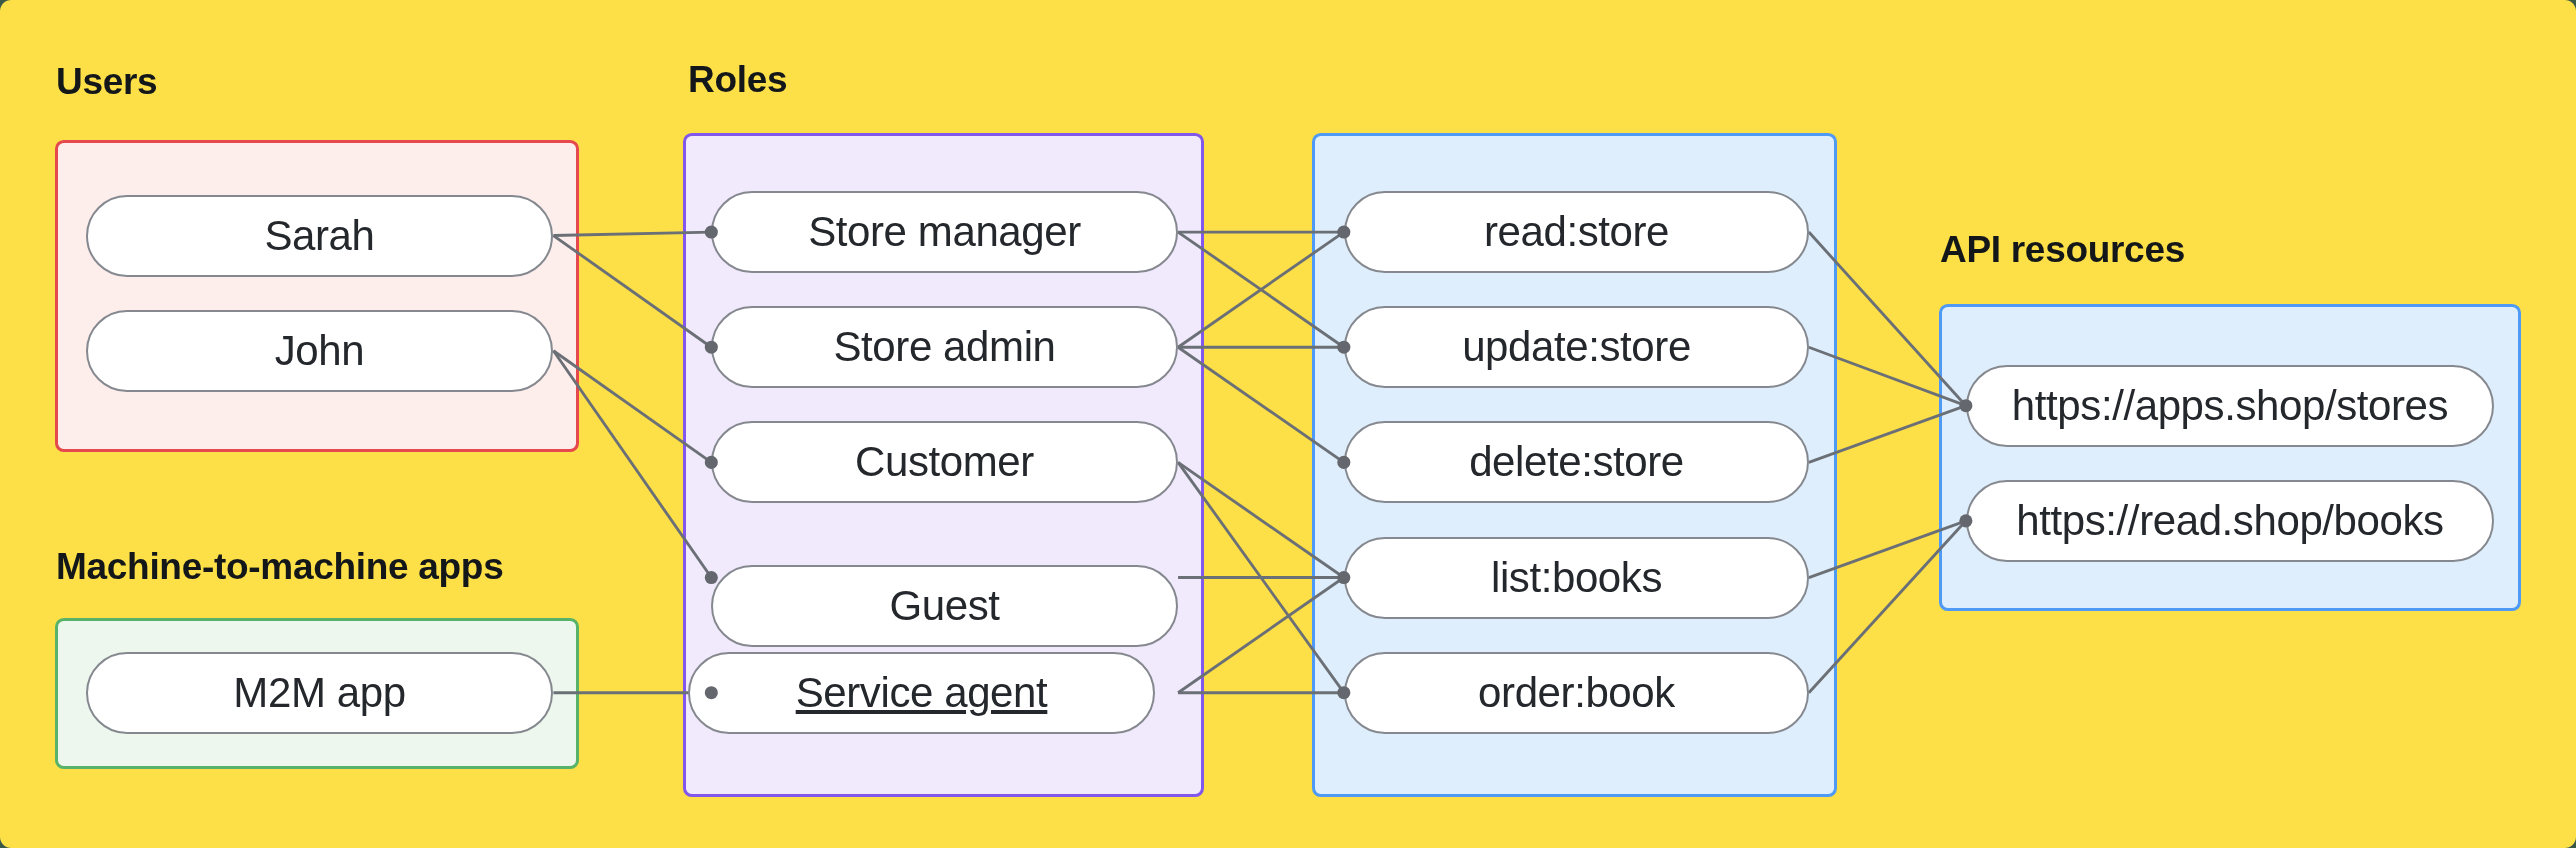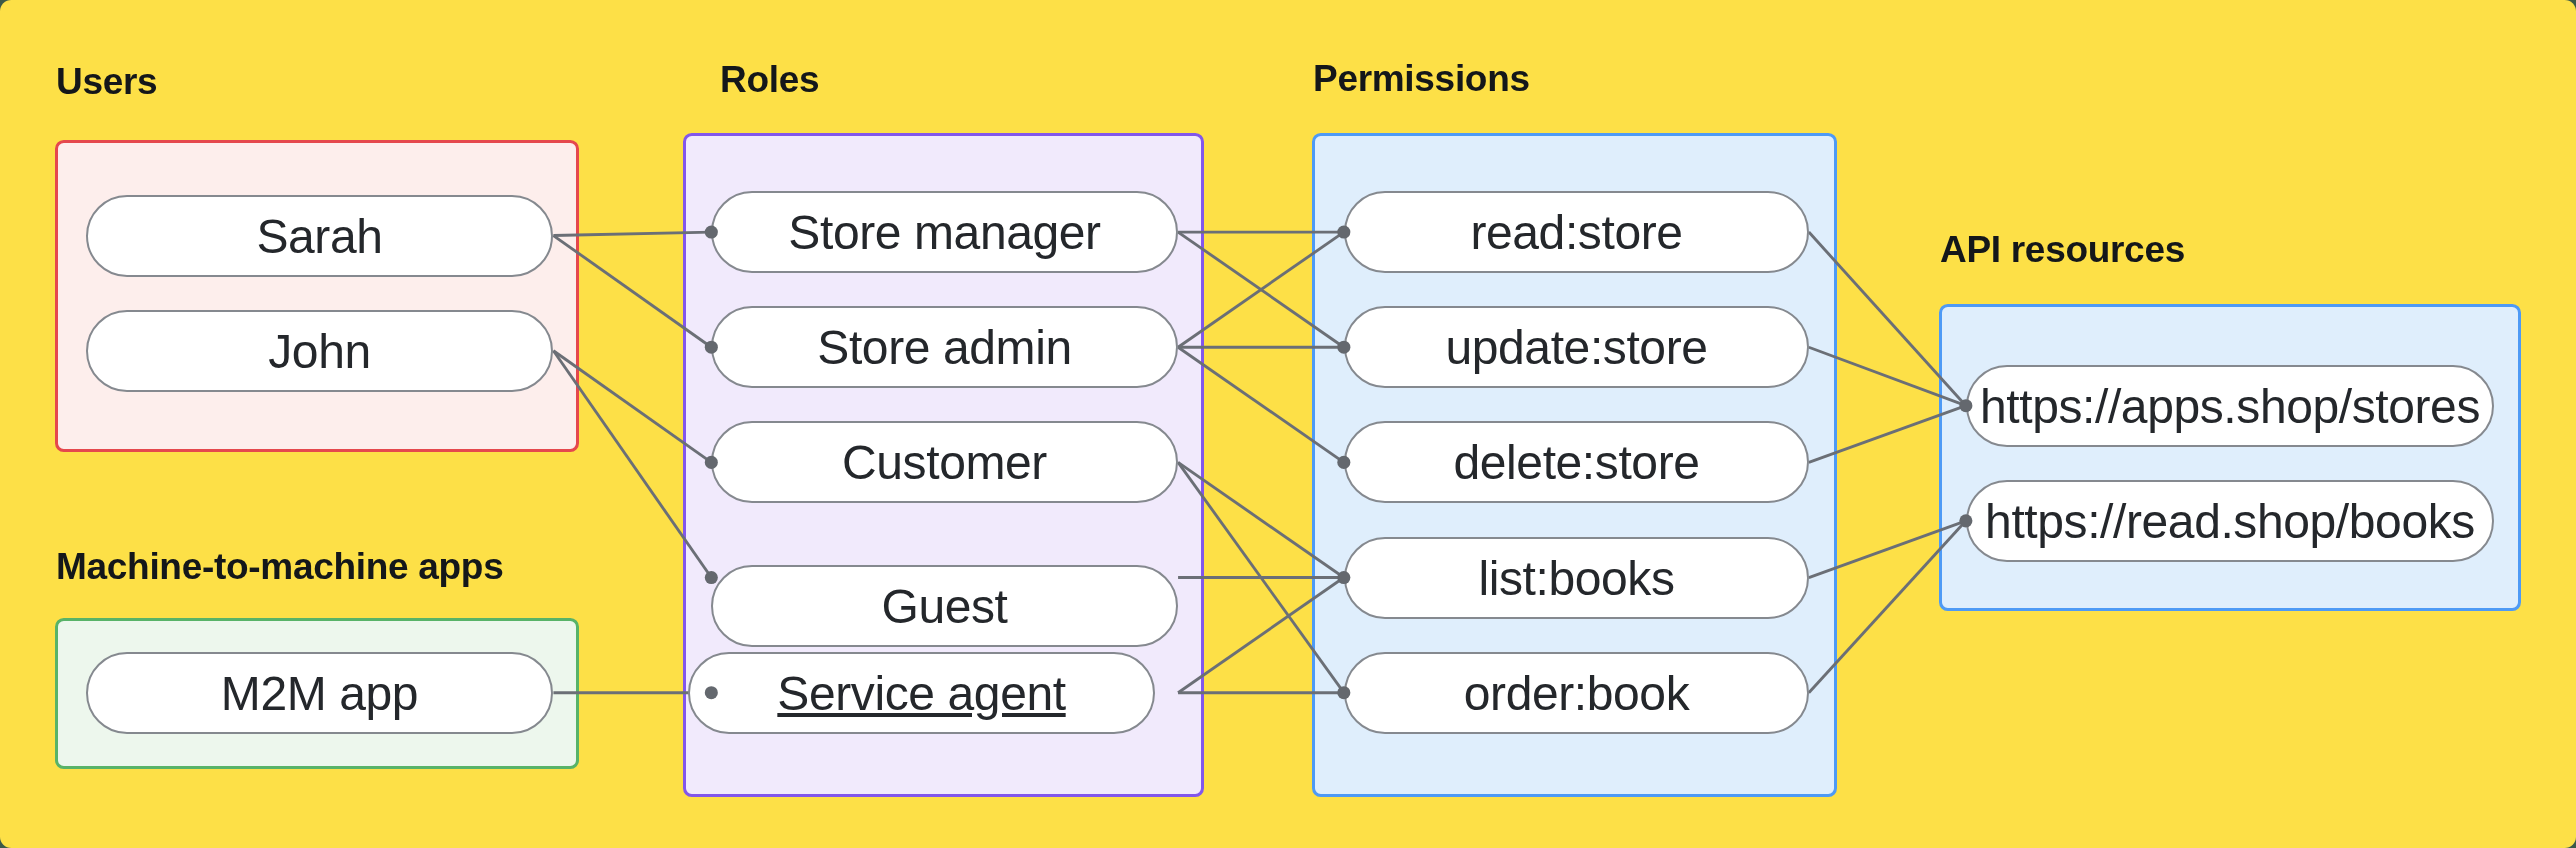--- a/index.html
+++ b/index.html
@@ -1,31 +1,30 @@
 <!DOCTYPE html>
 <html style="font-size:14px"><head>
 <meta charset="utf-8">
 <style>
   html,body{margin:0;padding:0;}
   body{width:2576px;height:848px;background:#3c5948;font-family:"Liberation Sans",sans-serif;}
   .page{position:absolute;left:0;top:0;width:2576px;height:848px;background:#fde047;border-radius:11.3px;overflow:hidden;}
   .group-label{position:absolute;font-size:37px;font-weight:700;color:#14171a;line-height:44px;white-space:nowrap;letter-spacing:-0.3px;z-index:2;}
   .gbox{position:absolute;border-radius:8.7px;box-sizing:border-box;border:3.5px solid;z-index:1;}
-  .pill{position:absolute;box-sizing:border-box;background:#ffffff;border:2.6px solid #85898f;border-radius:42px;display:flex;align-items:center;justify-content:center;font-size:48px;color:#24272b;white-space:nowrap;letter-spacing:-0.4px;z-index:10;}
+  .pill{position:absolute;box-sizing:border-box;background:#ffffff;border:2.6px solid #85898f;border-radius:42px;display:flex;align-items:center;justify-content:center;font-size:42px;color:#24272b;white-space:nowrap;letter-spacing:-0.4px;z-index:10;}
   svg.edges{position:absolute;left:0;top:0;z-index:5;}
   svg.dots{position:absolute;left:0;top:0;z-index:20;}
 </style>
 </head>
 <body>
 
 <div class="page">
 
   <div class="group-label" style="left:56px;top:60px;">Users</div>
-  <div class="group-label" style="left:720px;top:58px;text-align:right;">Roles</div>
-  <div class="group-label" style="left:1313px;top:57px;">Permissions</div>
+  <div class="group-label" style="left:688px;top:58px;text-align:right;">Roles</div>
   <div class="group-label" style="left:56px;top:545px;">Machine-to-machine apps</div>
   <div class="group-label" style="left:1940px;top:228px;">API resources</div>
 
   <div class="gbox" style="left:55px;top:140px;width:524px;height:312px;border-color:#e5484d;background:#fdeeec;"></div>
   <div class="gbox" style="left:55px;top:618px;width:524px;height:151px;border-color:#58b368;background:#edf7ed;"></div>
   <div class="gbox" style="left:683px;top:133px;width:521px;height:664px;border-color:#8257eb;background:#f1eafc;"></div>
   <div class="gbox" style="left:1312px;top:133px;width:525px;height:664px;border-color:#4e9af5;background:#dfeefc;"></div>
   <div class="gbox" style="left:1939px;top:304px;width:582px;height:307px;border-color:#4e9af5;background:#dfeefc;"></div>
 
   <svg class="edges" width="2576" height="848" viewBox="0 0 2952 972">

